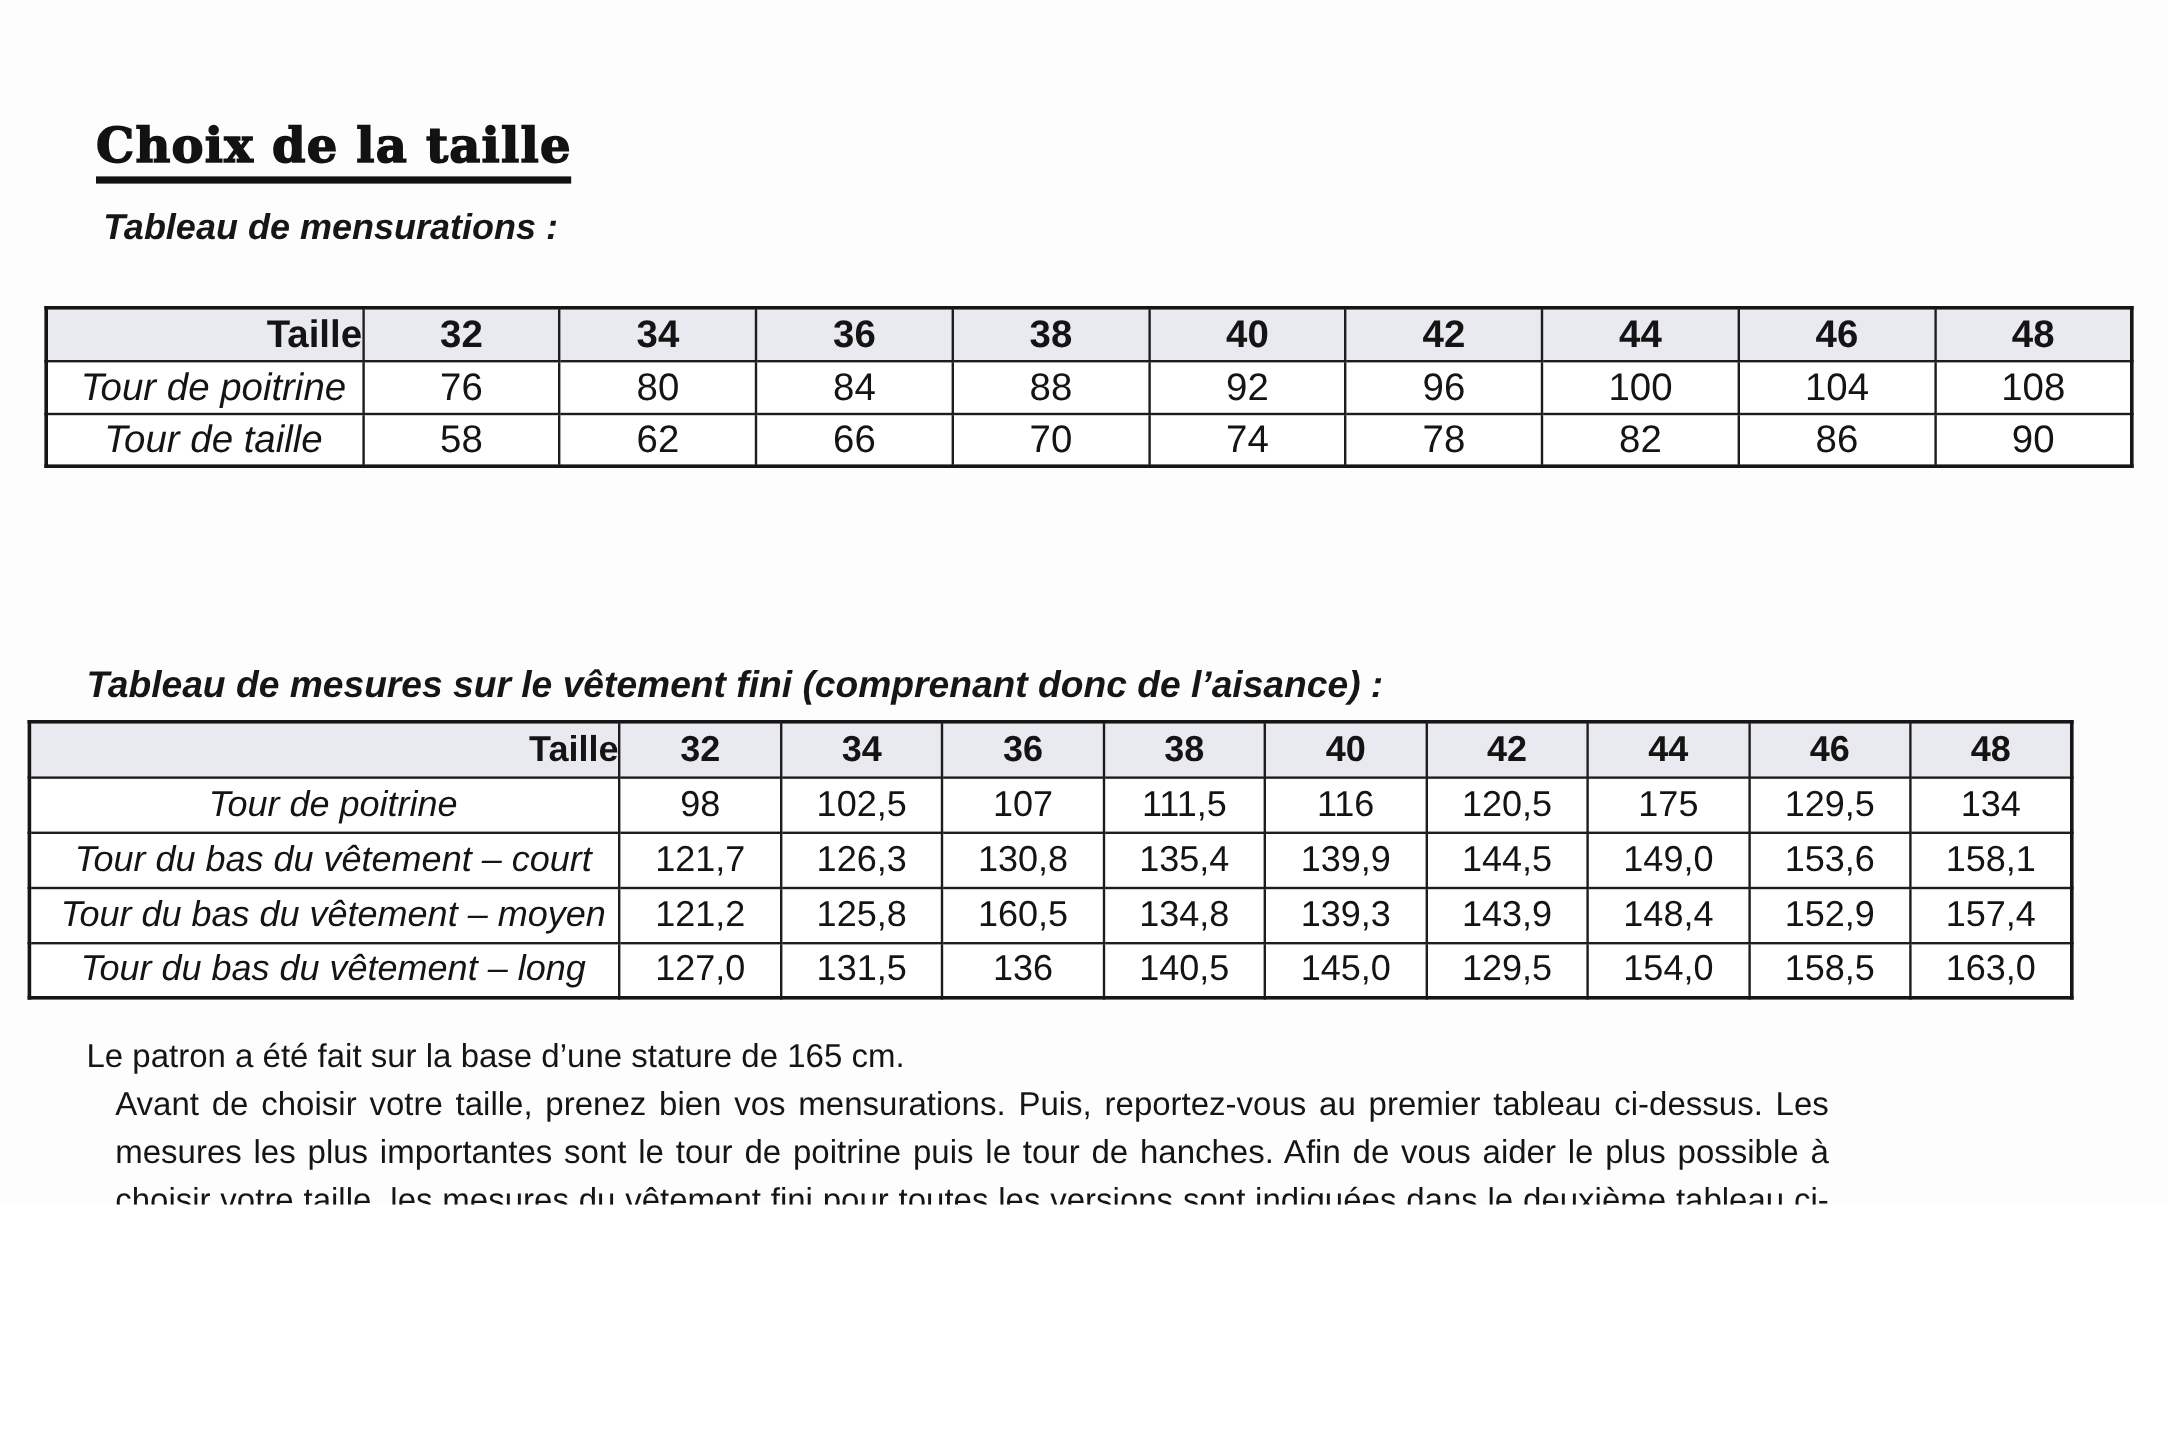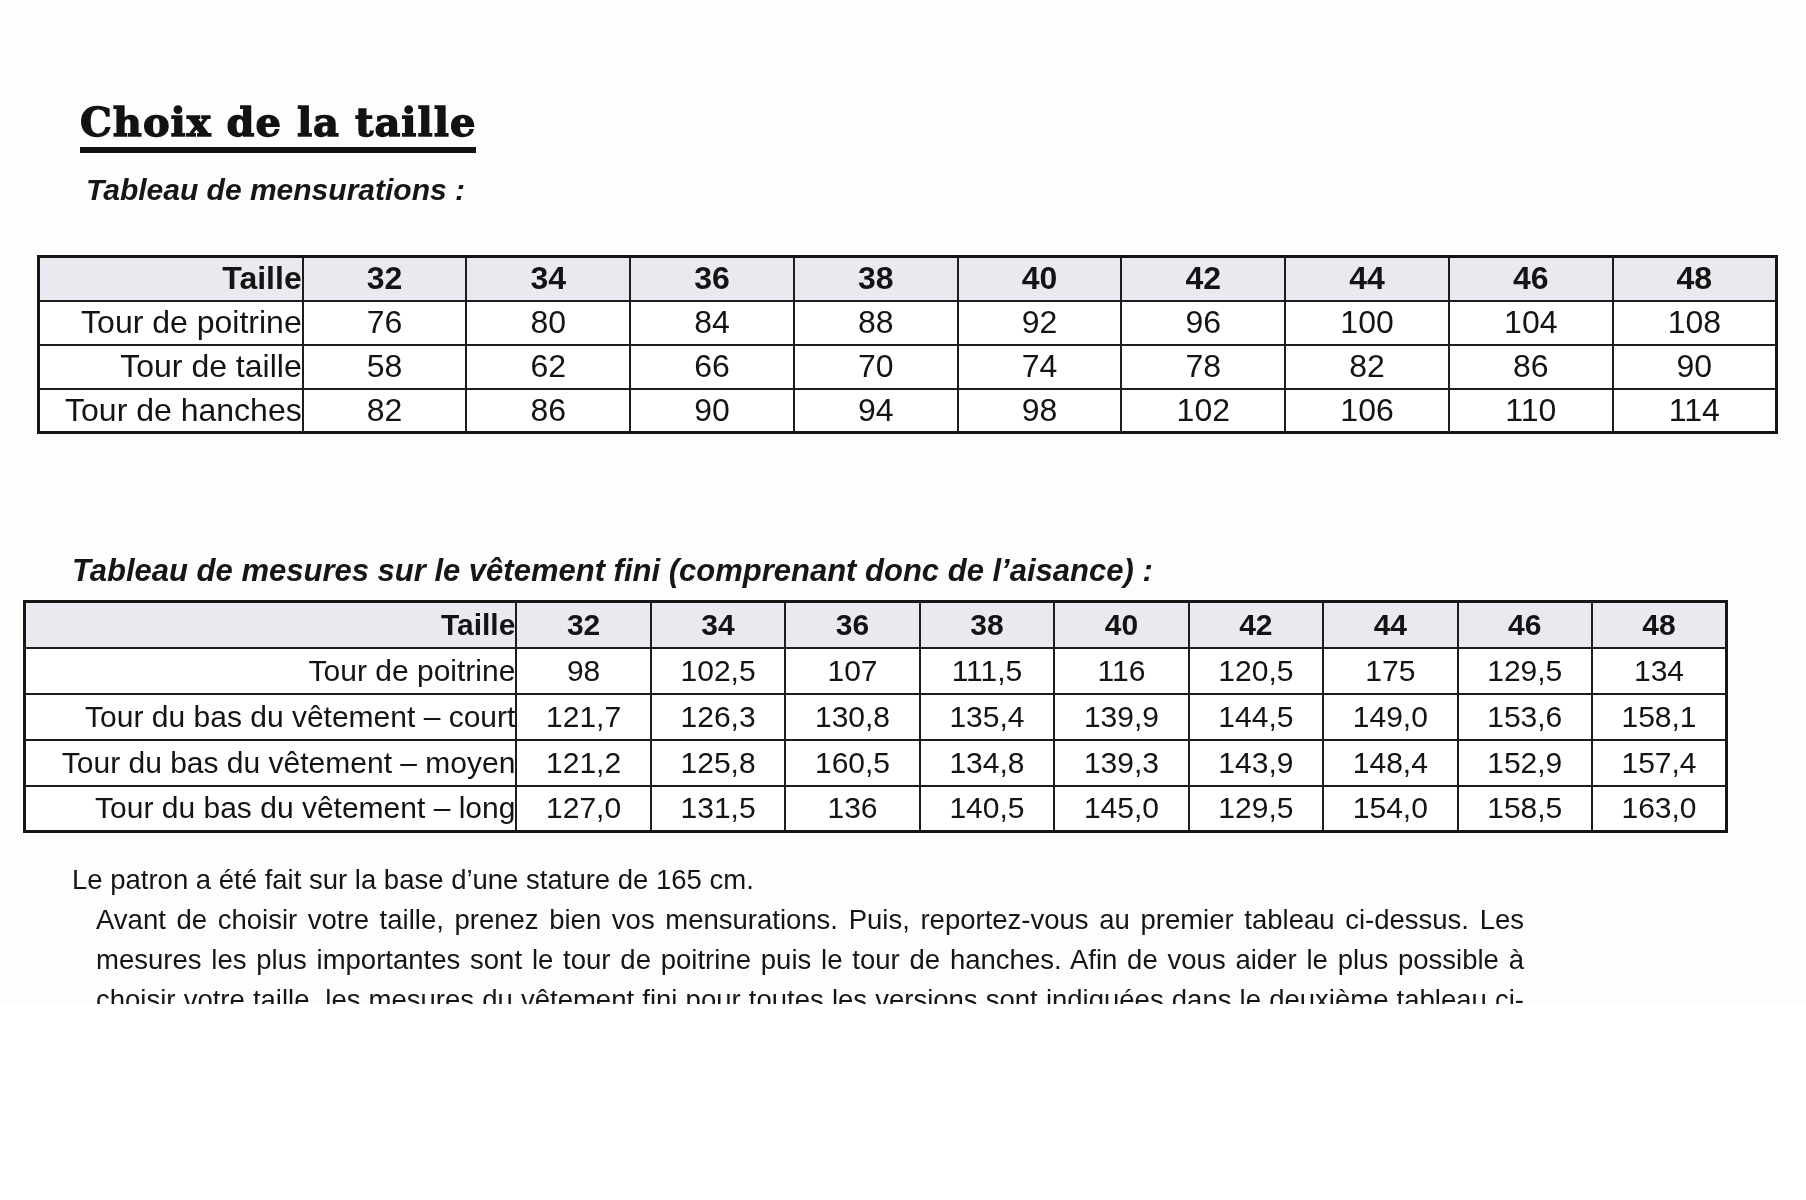--- a/index.html
+++ b/index.html
@@ -54,21 +54,21 @@
     vertical-align:middle;
     font-weight:normal;
     padding:0;
     overflow:hidden;
     white-space:nowrap;
   }
   .t1 th,.t1 td{height:44px;font-size:32px;}
   .t2 th,.t2 td{height:46px;font-size:30px;}
   thead th{background:var(--header-row-bg);font-weight:bold;}
   thead th:first-child{text-align:right;padding-left:14px;}
-  tbody th{text-align:right;padding-left:14px;font-weight:normal;}
+  tbody th{text-align:center;padding-left:14px;font-weight:normal;font-style:italic;}
   .t1 thead th:first-child{width:15.2%;}
   .t2 thead th:first-child{width:28.9%;}
   .body-text{
     position:absolute;
     left:72px;top:860px;width:1452px;
     font-size:27.5px;
     line-height:40px;
     color:#151515;
   }
   .body-text .line{display:block;}
@@ -122,32 +122,20 @@
             <td>58</td>
             <td>62</td>
             <td>66</td>
             <td>70</td>
             <td>74</td>
             <td>78</td>
             <td>82</td>
             <td>86</td>
             <td>90</td>
           </tr>
-          <tr>
-            <th scope="row">Tour de hanches</th>
-            <td>82</td>
-            <td>86</td>
-            <td>90</td>
-            <td>94</td>
-            <td>98</td>
-            <td>102</td>
-            <td>106</td>
-            <td>110</td>
-            <td>114</td>
-          </tr>
         </tbody>
       </table>
   </div>
 
   <div class="section-heading heading-2">Tableau de mesures sur le vêtement fini (comprenant donc de l’aisance) :</div>
 
   <div class="table-wrap wrap-2">
     <table class="t2">
         <thead>
           <tr>

